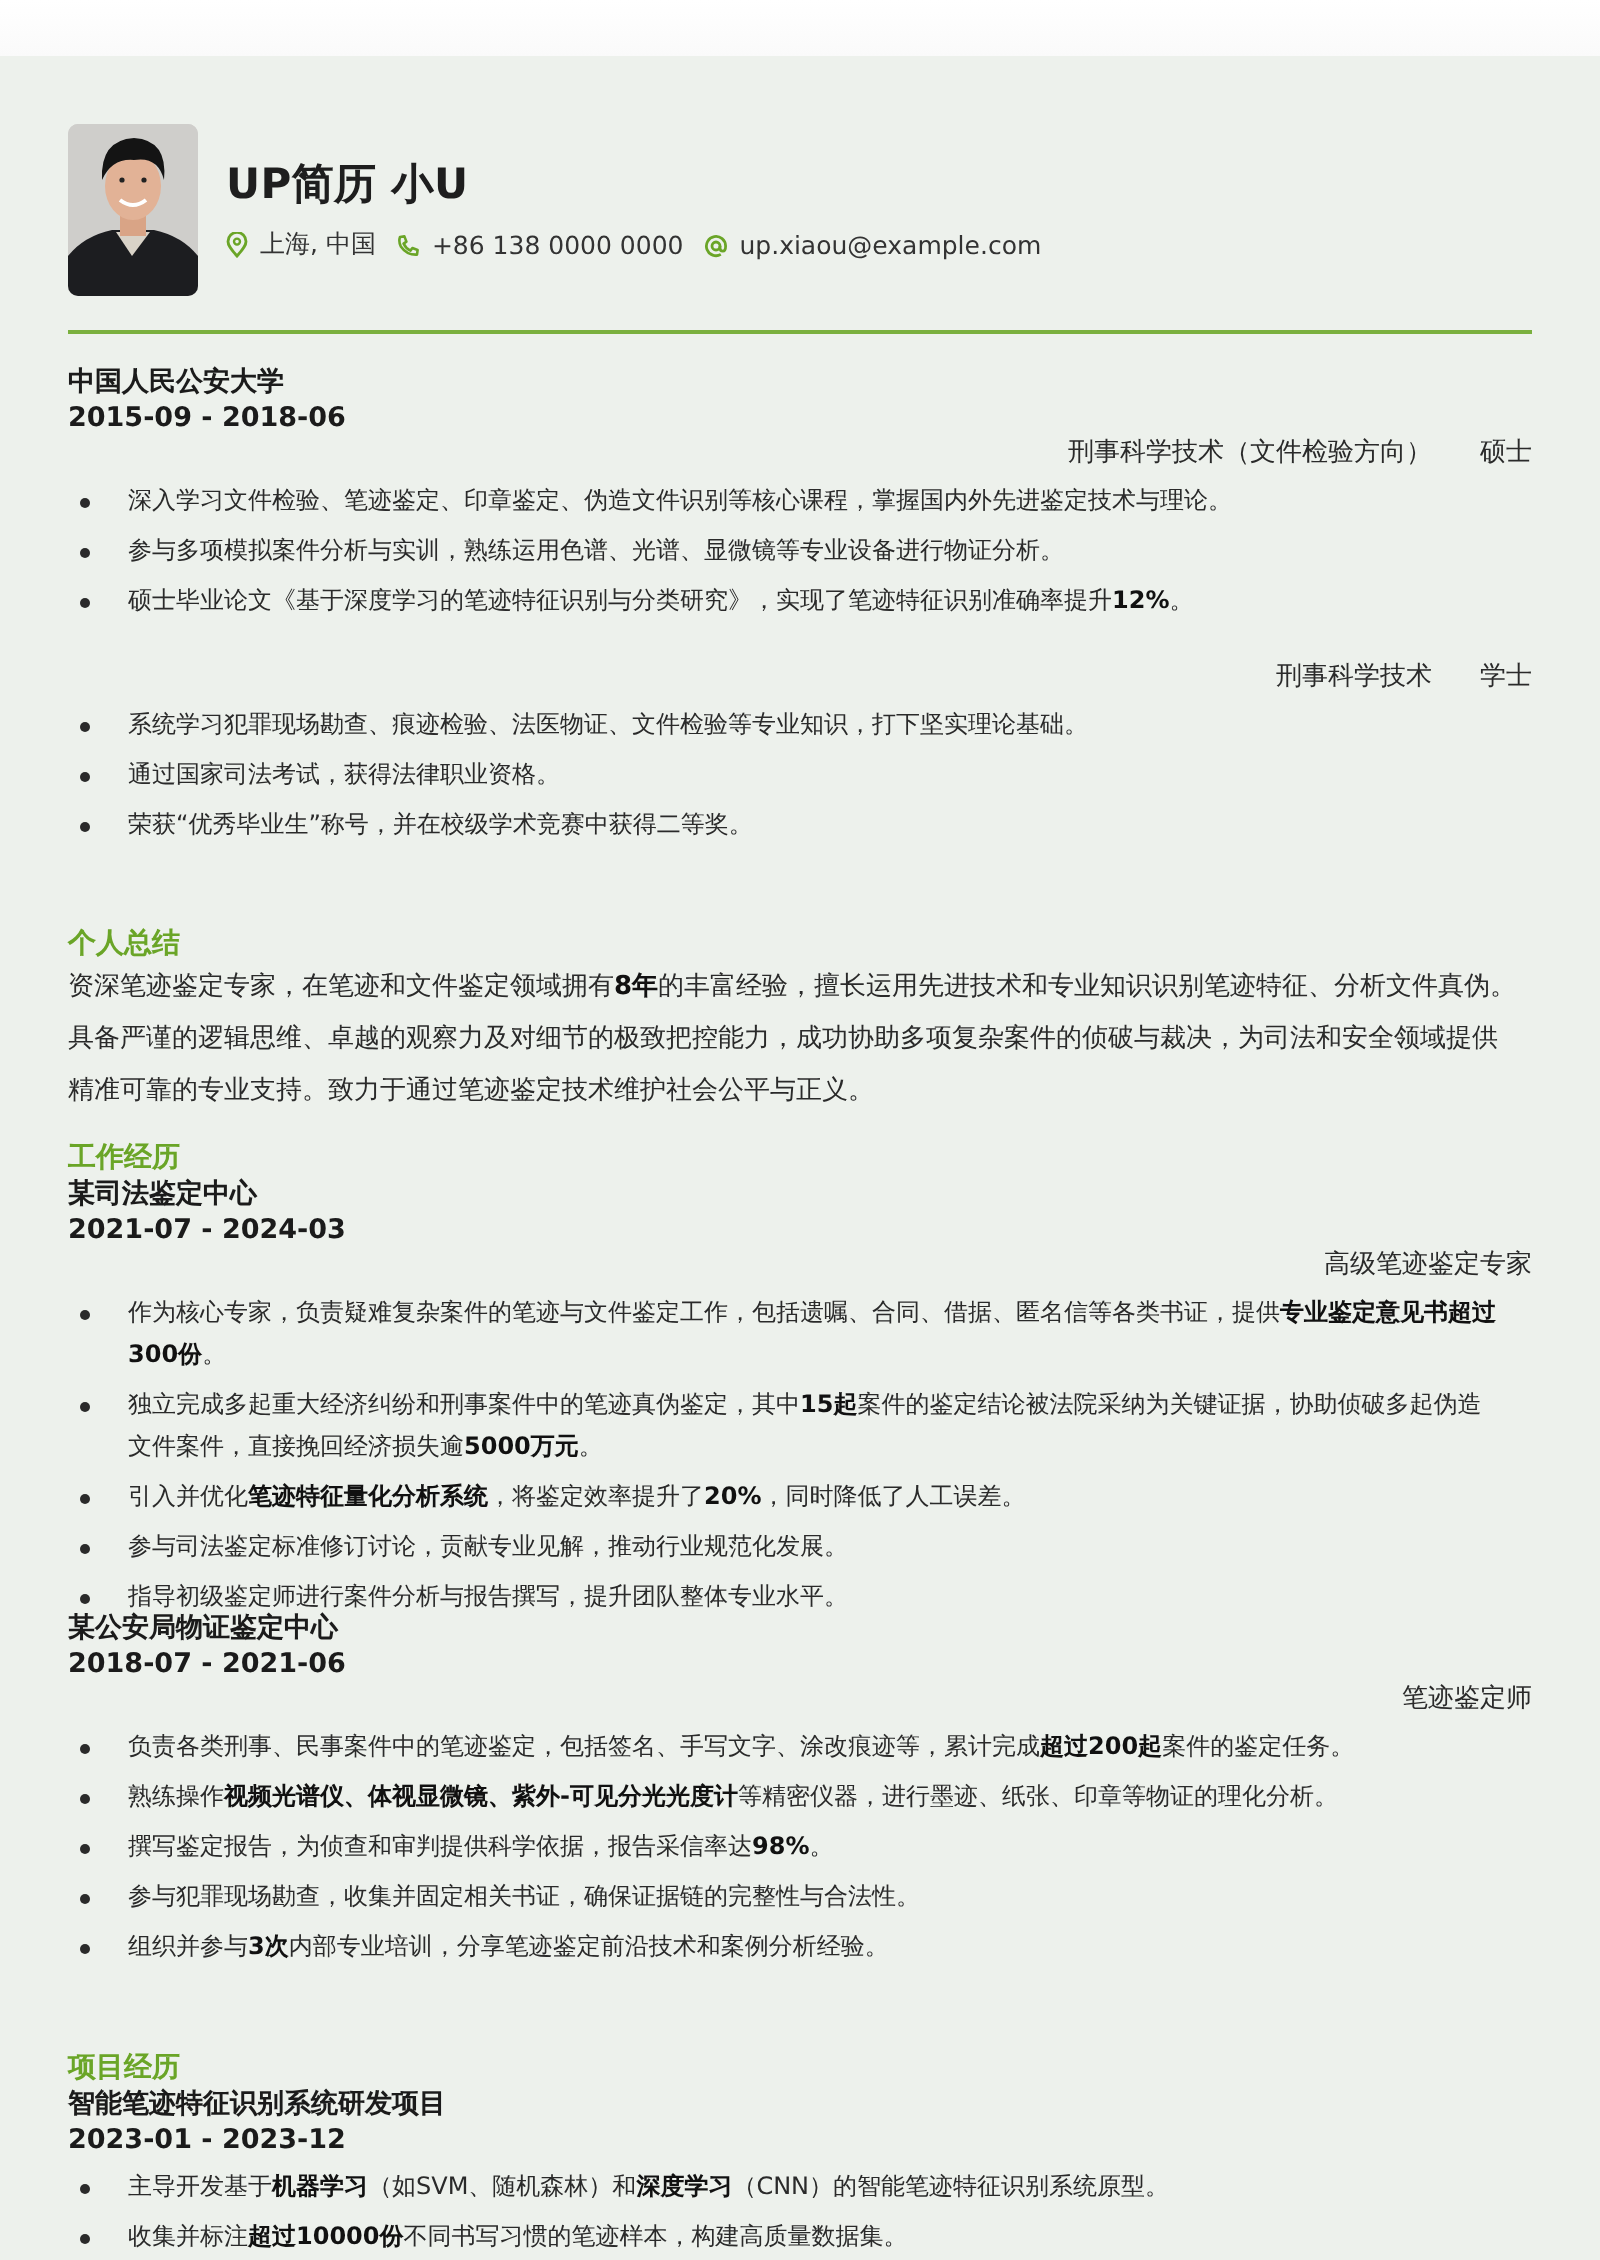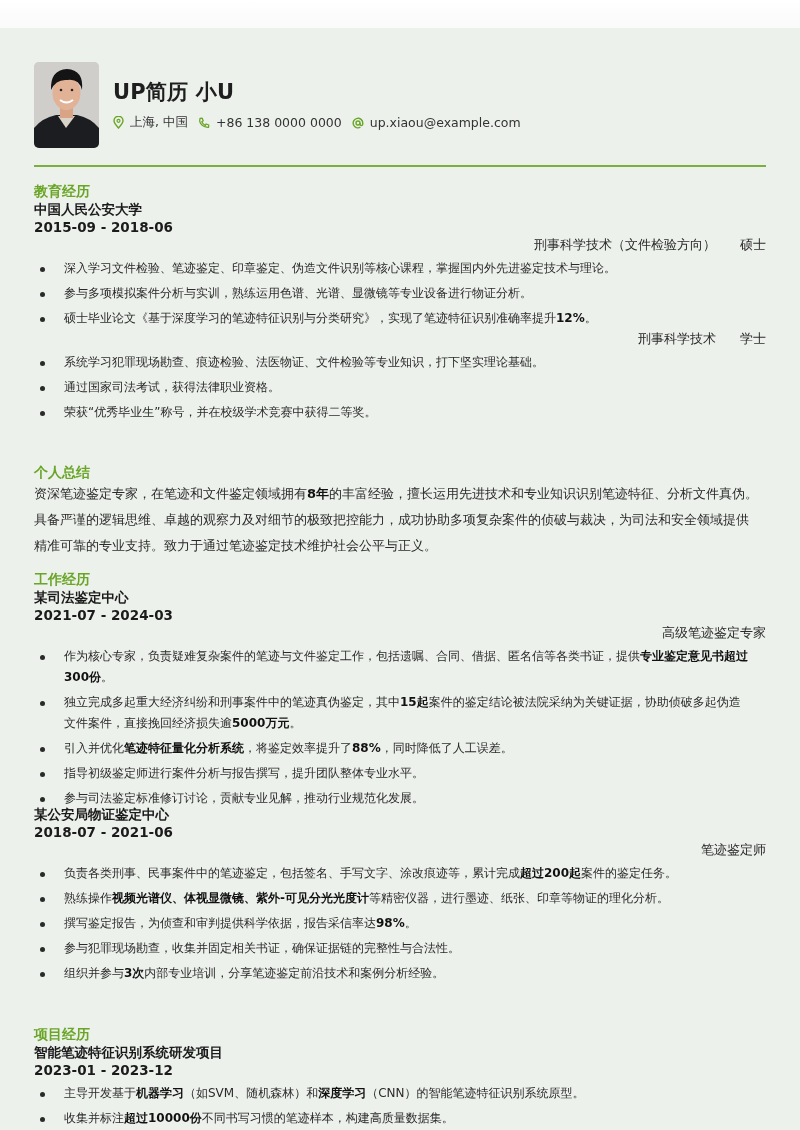--- a/index.html
+++ b/index.html
@@ -99,21 +99,20 @@
               <path d="M8 6 L8 7 Q8 8.6 9.4 8.6 Q10.8 8.6 10.8 6 A4.8 4.8 0 1 0 8.4 10.2" fill="none" stroke="#6aa527" stroke-width="1.4"></path>
             </svg>
         </span>
         <span>up.xiaou@example.com</span>
       </span>
     </div>
   </div>
   <div class="rule"></div>
 
   <div class="abs" style="top:154px;">
-    <div class="section-title">教育经历</div>
     <div>
       <div class="entry-head">
         <span class="entry-title">中国人民公安大学</span>
         <span class="entry-date">2015-09 - 2018-06</span>
       </div>
       <div class="entry-sub">
         <span>刑事科学技术（文件检验方向）</span>
         <span>硕士</span>
       </div>
       <ul class="bullets">
@@ -147,23 +146,23 @@
       <div class="entry-head">
         <span class="entry-title">某司法鉴定中心</span>
         <span class="entry-date">2021-07 - 2024-03</span>
       </div>
       <div class="entry-sub">
         <span>高级笔迹鉴定专家</span>
       </div>
       <ul class="bullets">
           <li>作为核心专家，负责疑难复杂案件的笔迹与文件鉴定工作，包括遗嘱、合同、借据、匿名信等各类书证，提供<b>专业鉴定意见书超过300份</b>。</li>
           <li>独立完成多起重大经济纠纷和刑事案件中的笔迹真伪鉴定，其中<b>15起</b>案件的鉴定结论被法院采纳为关键证据，协助侦破多起伪造文件案件，直接挽回经济损失逾<b>5000万元</b>。</li>
-          <li>引入并优化<b>笔迹特征量化分析系统</b>，将鉴定效率提升了<b>88%</b>，同时降低了人工误差。</li>
+          <li>引入并优化<b>笔迹特征量化分析系统</b>，将鉴定效率提升了<b>20%</b>，同时降低了人工误差。</li>
+          <li>参与司法鉴定标准修订讨论，贡献专业见解，推动行业规范化发展。</li>
           <li>指导初级鉴定师进行案件分析与报告撰写，提升团队整体专业水平。</li>
-          <li>参与司法鉴定标准修订讨论，贡献专业见解，推动行业规范化发展。</li>
         </ul>
     </div>
   </div>
 
   <div class="abs" style="top:777px;">
     <div class="entry-head">
       <span class="entry-title">某公安局物证鉴定中心</span>
       <span class="entry-date">2018-07 - 2021-06</span>
     </div>
     <div class="entry-sub">

